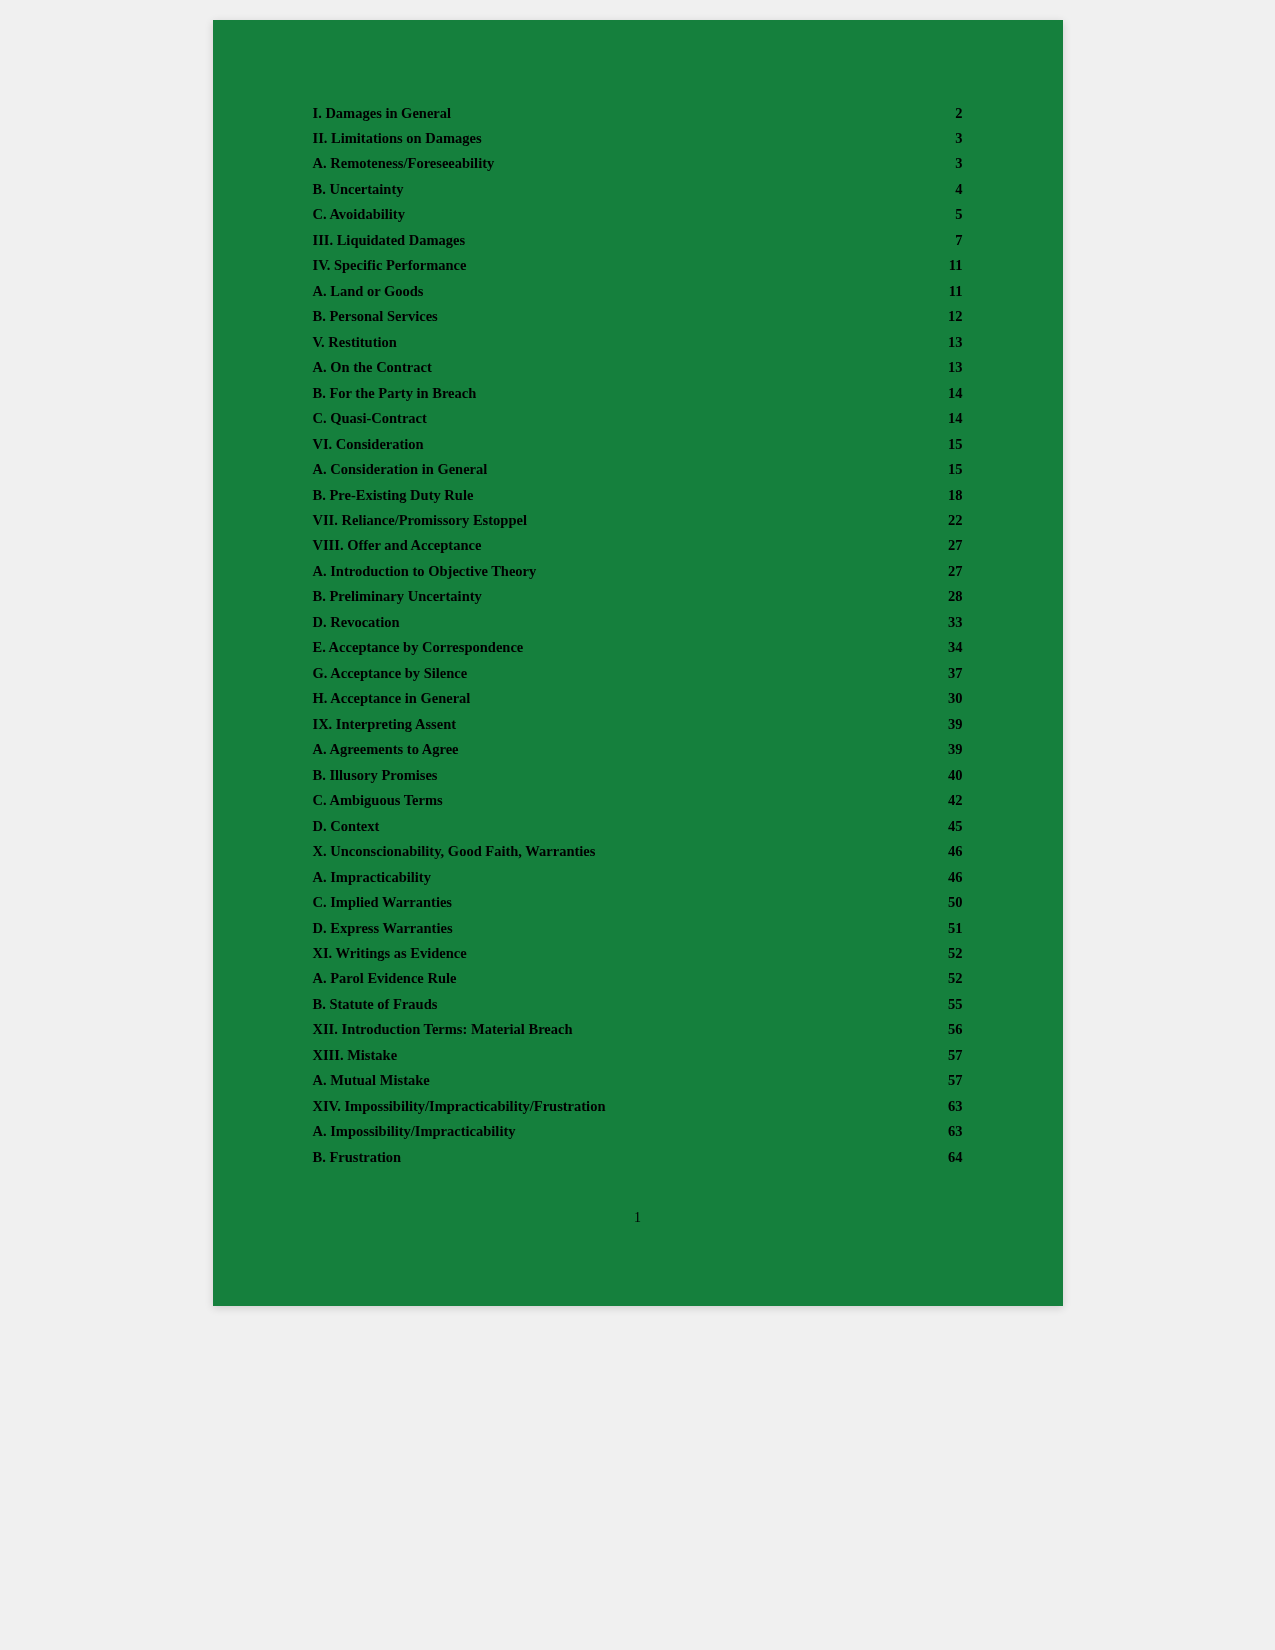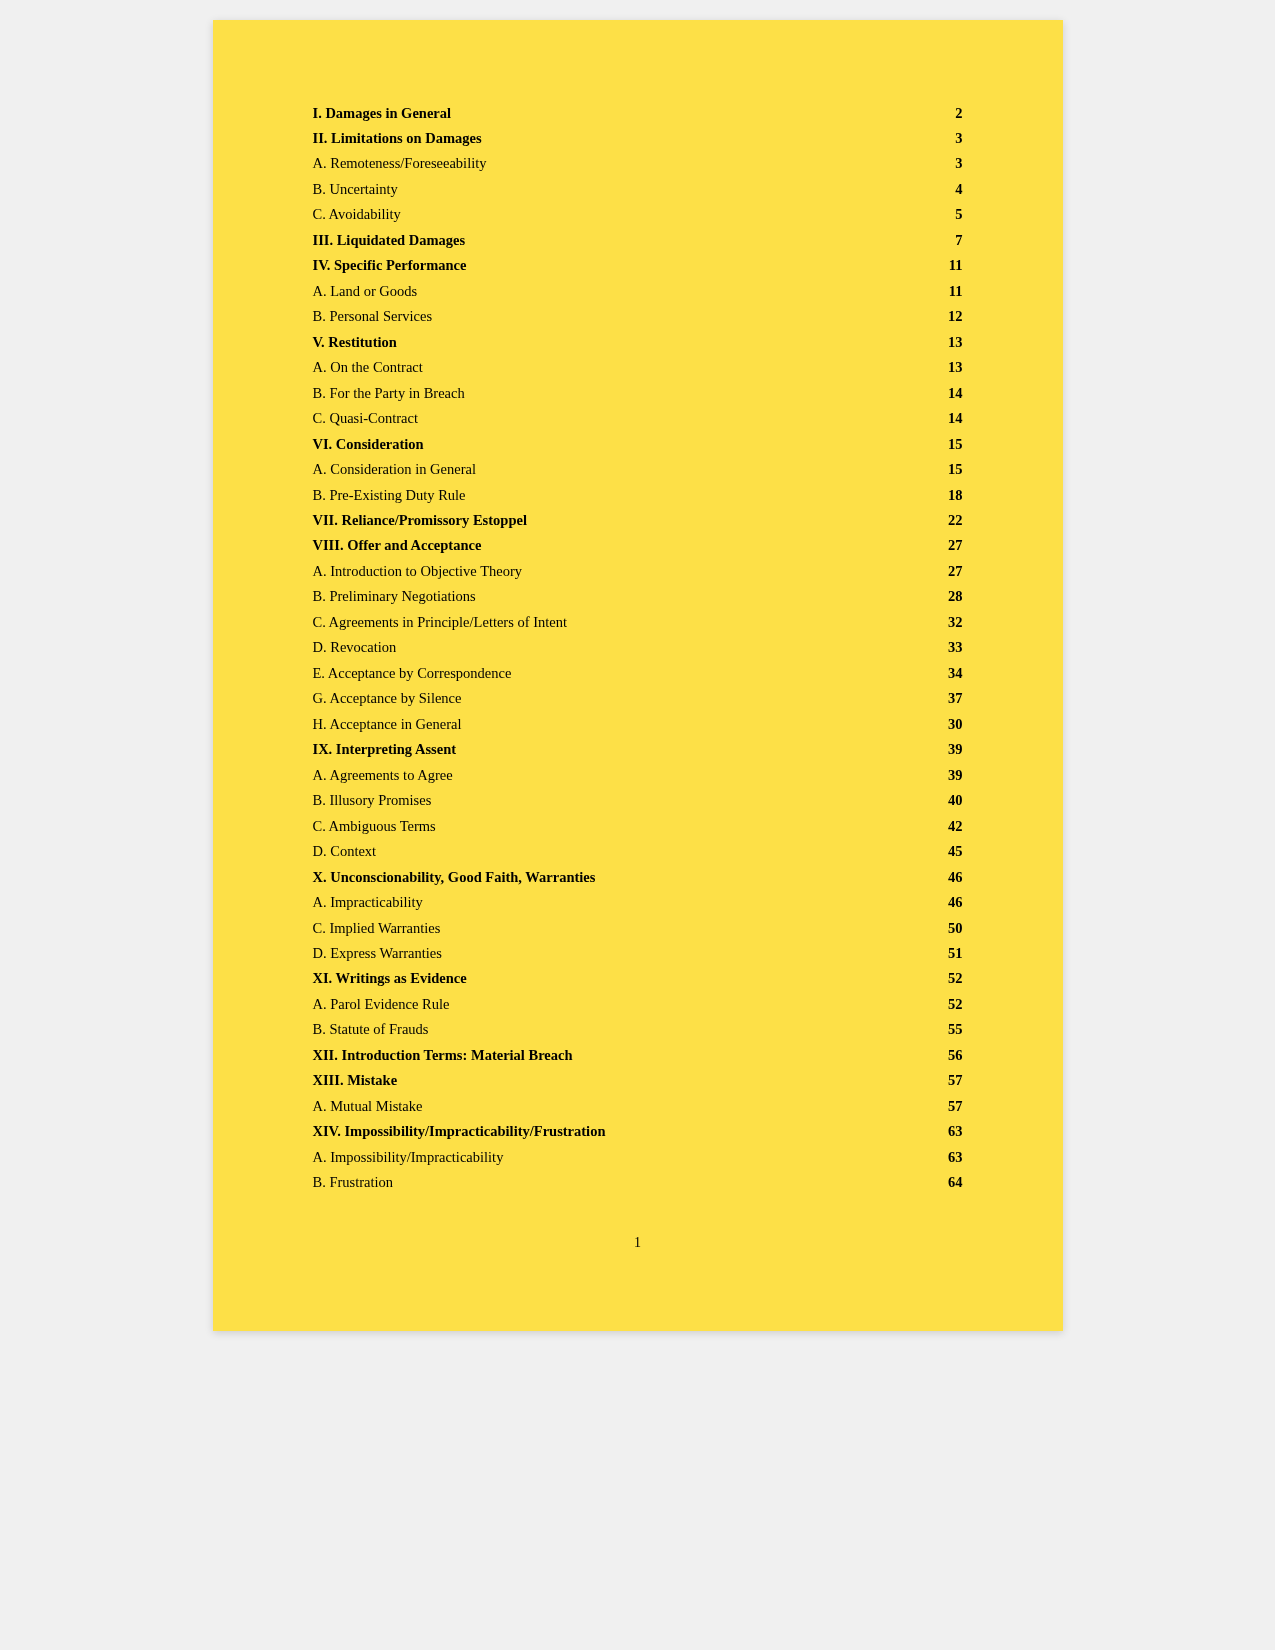--- a/index.html
+++ b/index.html
@@ -12,21 +12,21 @@
       display: flex;
       justify-content: center;
       align-items: flex-start;
       min-height: 100vh;
       padding: 20px;
       font-family: 'Times New Roman', Times, serif;
     }
     .page {
       width: 850px;
       min-height: 1100px;
-      background: #fde047;
+      background: #15803d;
       padding: 80px 100px 80px 100px;
       box-shadow: 0 2px 8px rgba(0,0,0,0.15);
       position: relative;
     }
     .toc-table {
       width: 100%;
       border-collapse: collapse;
     }
     .toc-table td {
       padding: 1.5px 0;
@@ -42,21 +42,21 @@
       font-weight: bold;
       white-space: nowrap;
       vertical-align: top;
       font-size: 14.5px;
     }
     .level1 {
       font-weight: bold;
       padding-left: 0px;
     }
     .level2 {
-      font-weight: normal;
+      font-weight: bold;
       padding-left: 55px;
       margin-top: 23px;
     }
     .page-number-footer {
       text-align: center;
       margin-top: 40px;
       font-size: 14px;
     }
     .toc-table .entry-page.bold {
       font-weight: bold;
@@ -138,26 +138,22 @@
         </tr>
         <tr>
           <td class="entry-text level1">VIII. Offer and Acceptance</td>
           <td class="entry-page bold">27</td>
         </tr>
         <tr>
           <td class="entry-text level2">A. Introduction to Objective Theory</td>
           <td class="entry-page bold">27</td>
         </tr>
         <tr>
-          <td class="entry-text level2">B. Preliminary Negotiations</td>
+          <td class="entry-text level2">B. Preliminary Uncertainty</td>
           <td class="entry-page bold">28</td>
-        </tr>
-        <tr>
-          <td class="entry-text level2">C. Agreements in Principle/Letters of Intent</td>
-          <td class="entry-page bold">32</td>
         </tr>
         <tr>
           <td class="entry-text level2">D. Revocation</td>
           <td class="entry-page bold">33</td>
         </tr>
         <tr>
           <td class="entry-text level2">E. Acceptance by Correspondence</td>
           <td class="entry-page bold">34</td>
         </tr>
         <tr>

